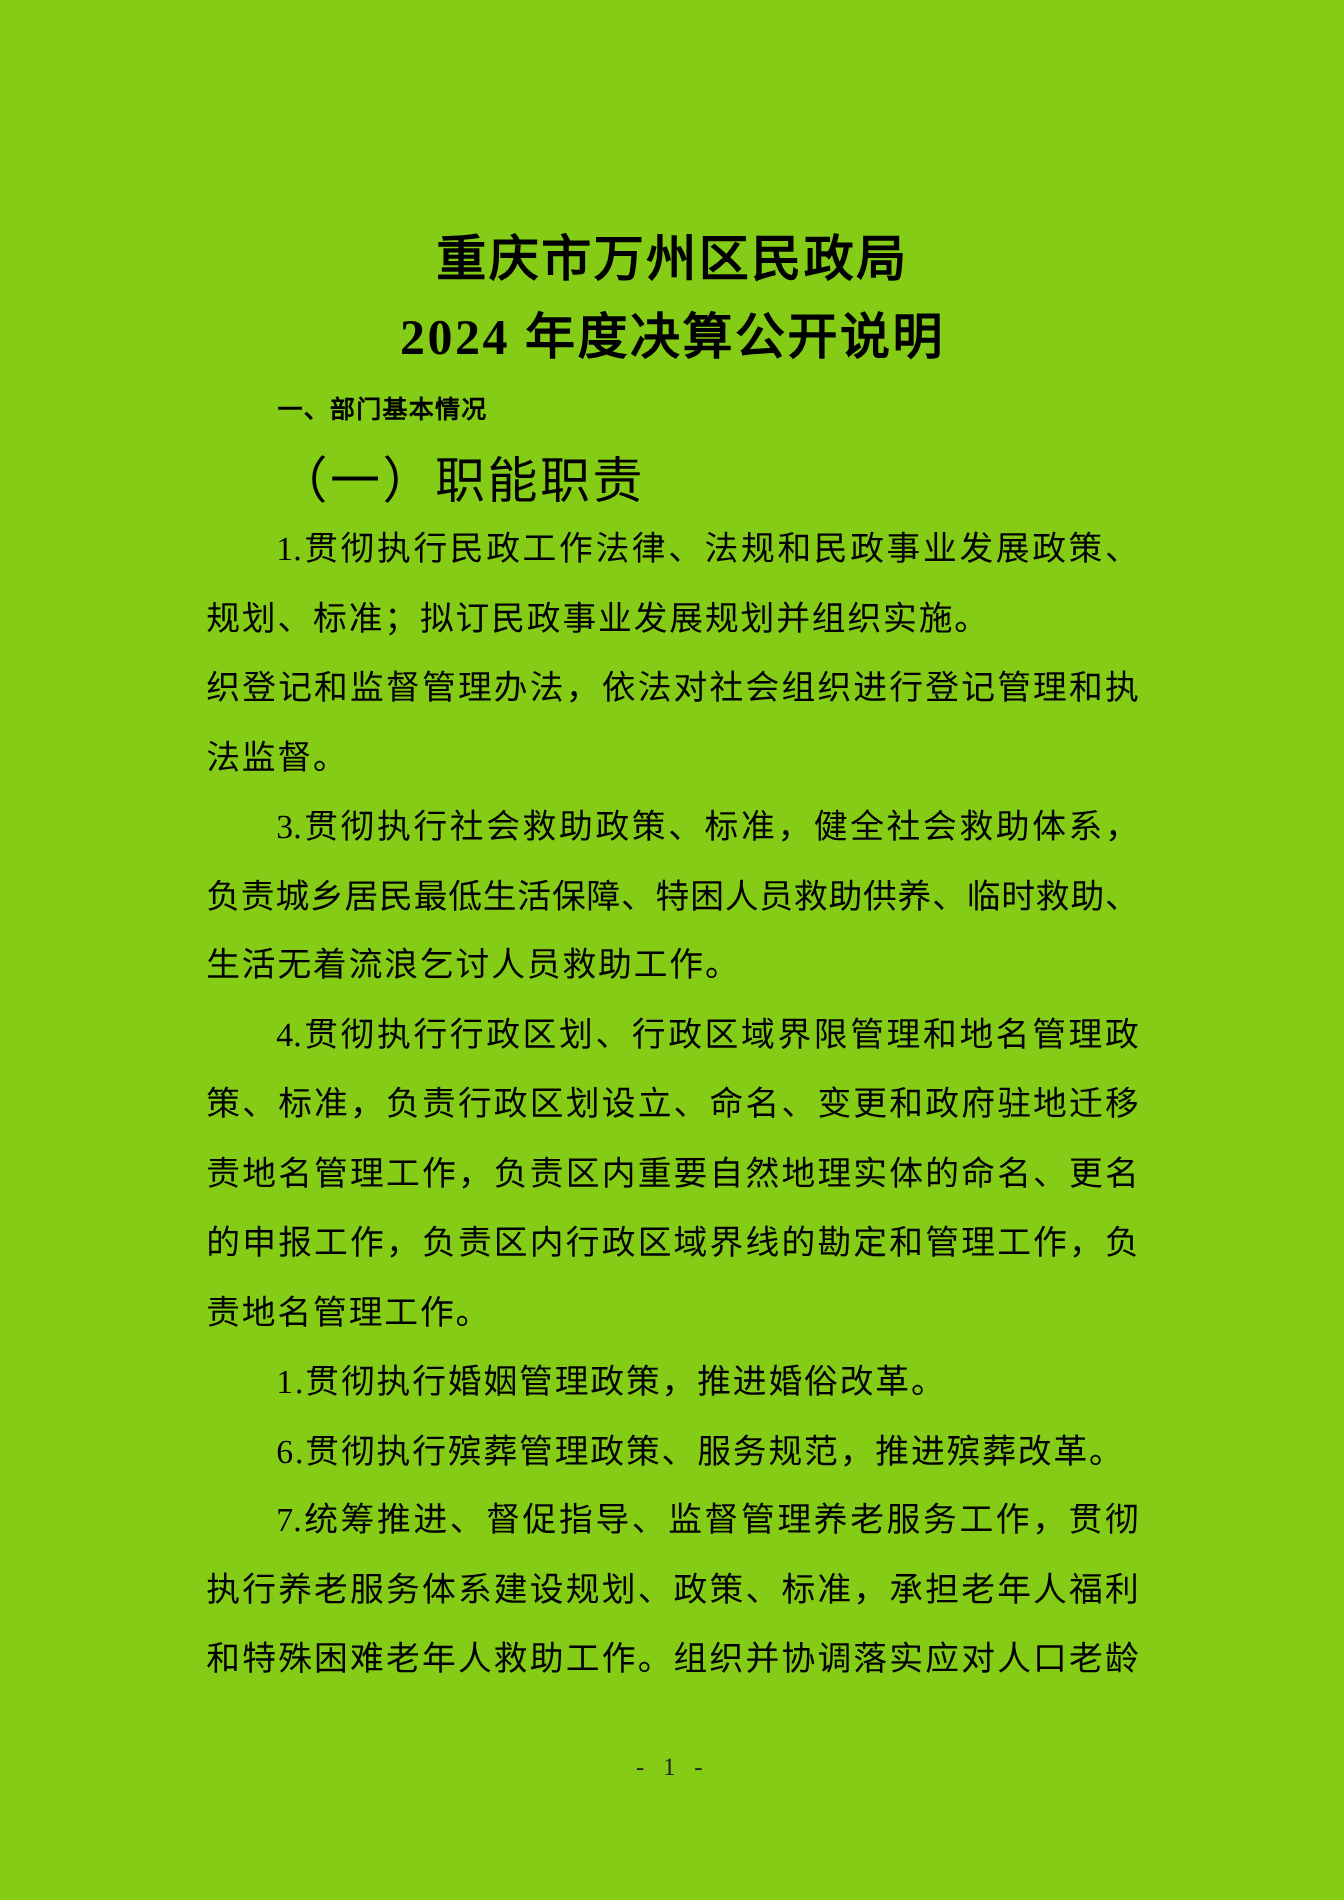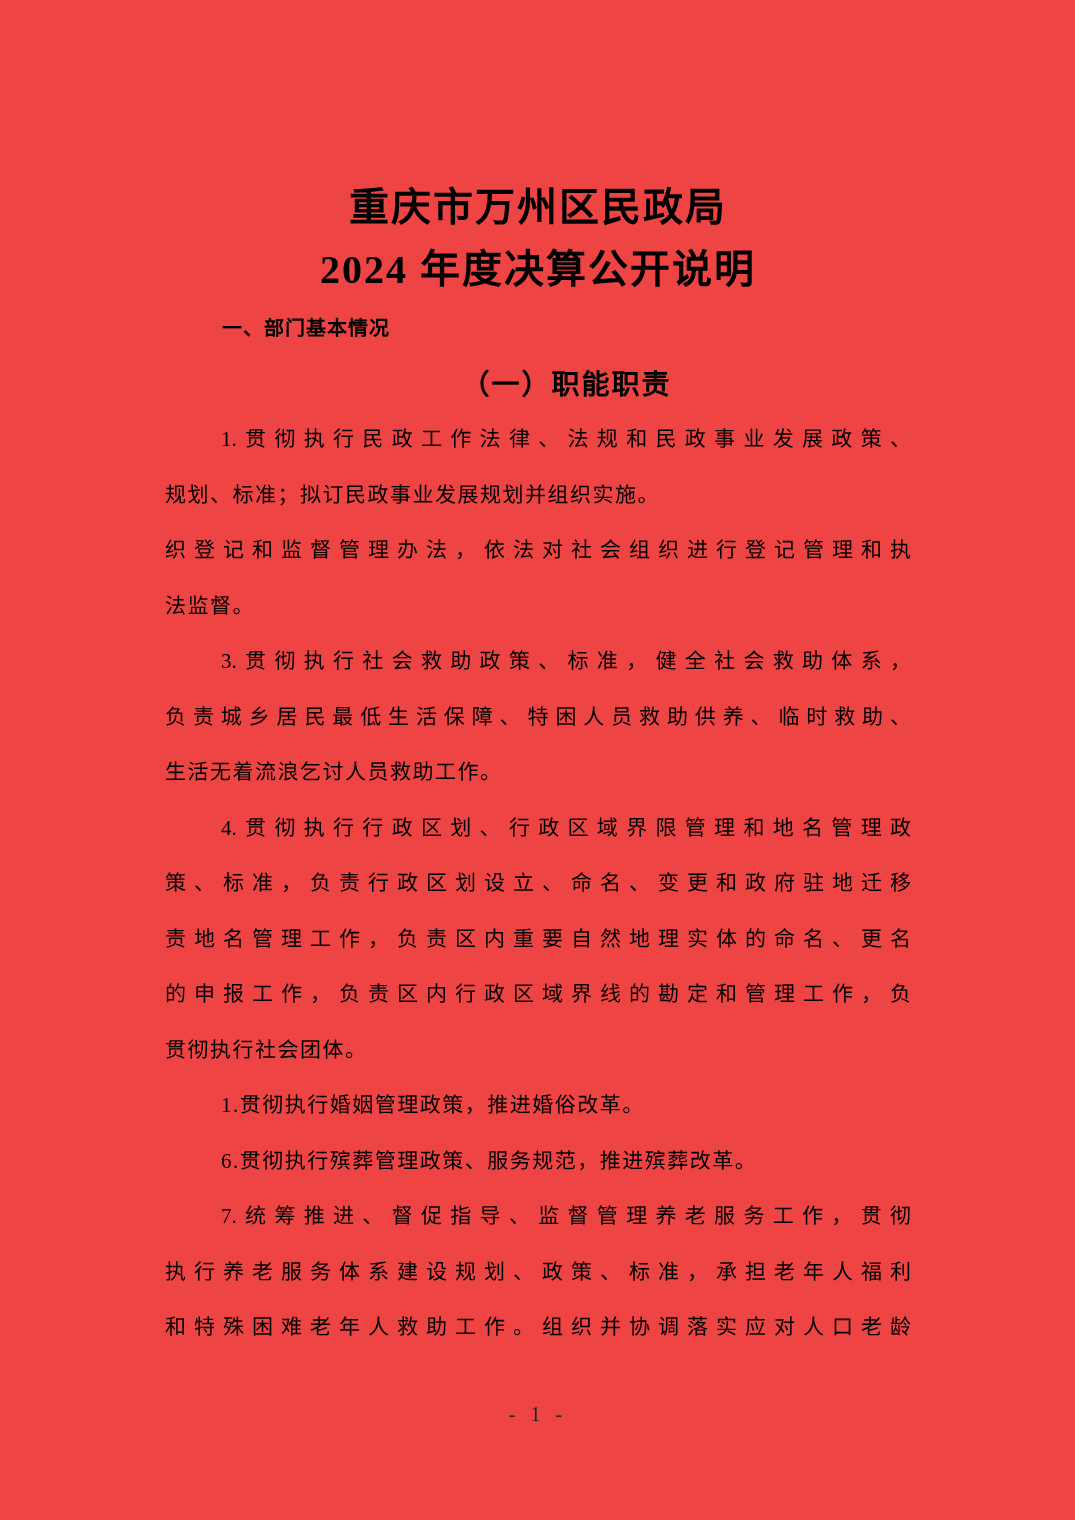--- a/index.html
+++ b/index.html
@@ -5,21 +5,21 @@
 <style>
   html, body {
     margin: 0;
     padding: 0;
     background: #ffffff;
   }
   .page {
     position: relative;
     width: 1075px;
     height: 1520px;
-    background: #ef4444;
+    background: #84cc16;
     overflow: hidden;
     color: #000000;
     font-family: "Liberation Serif", "DejaVu Serif", serif;
   }
   .content {
     position: absolute;
     left: 165px;
     top: 177px;
     width: 746px;
   }
@@ -33,29 +33,28 @@
   }
   .section-heading {
     font-family: "Liberation Sans", "DejaVu Sans", sans-serif;
     font-weight: bold;
     font-size: 20px;
     line-height: 55.5px;
     padding-left: 57px;
     letter-spacing: 1px;
   }
   .subsection-heading {
-    font-size: 28px;
+    font-size: 40px;
     line-height: 55.5px;
     padding-left: 57px;
     letter-spacing: 2px;
-    font-weight: bold;
-    text-align: center;
+    font-weight: normal;
   }
   .line {
-    font-size: 21px;
+    font-size: 27px;
     line-height: 55.5px;
   }
   .line.indent {
     padding-left: 56px;
   }
   .line.full {
     text-align: justify;
     text-align-last: justify;
     text-justify: inter-character;
   }
@@ -89,21 +88,21 @@
         <div class="line">规划、标准；拟订民政事业发展规划并组织实施。</div>
         <div class="line full">织登记和监督管理办法，依法对社会组织进行登记管理和执</div>
         <div class="line">法监督。</div>
         <div class="line indent full">3.贯彻执行社会救助政策、标准，健全社会救助体系，</div>
         <div class="line full">负责城乡居民最低生活保障、特困人员救助供养、临时救助、</div>
         <div class="line">生活无着流浪乞讨人员救助工作。</div>
         <div class="line indent full">4.贯彻执行行政区划、行政区域界限管理和地名管理政</div>
         <div class="line full">策、标准，负责行政区划设立、命名、变更和政府驻地迁移</div>
         <div class="line full">责地名管理工作，负责区内重要自然地理实体的命名、更名</div>
         <div class="line full">的申报工作，负责区内行政区域界线的勘定和管理工作，负</div>
-        <div class="line">贯彻执行社会团体。</div>
+        <div class="line">责地名管理工作。</div>
         <div class="line indent">1.贯彻执行婚姻管理政策，推进婚俗改革。</div>
         <div class="line indent">6.贯彻执行殡葬管理政策、服务规范，推进殡葬改革。</div>
         <div class="line indent full">7.统筹推进、督促指导、监督管理养老服务工作，贯彻</div>
         <div class="line full">执行养老服务体系建设规划、政策、标准，承担老年人福利</div>
         <div class="line full">和特殊困难老年人救助工作。组织并协调落实应对人口老龄</div>
       </div>
   </div>
   <div class="page-footer">- 1 -</div>
 </div>
 

